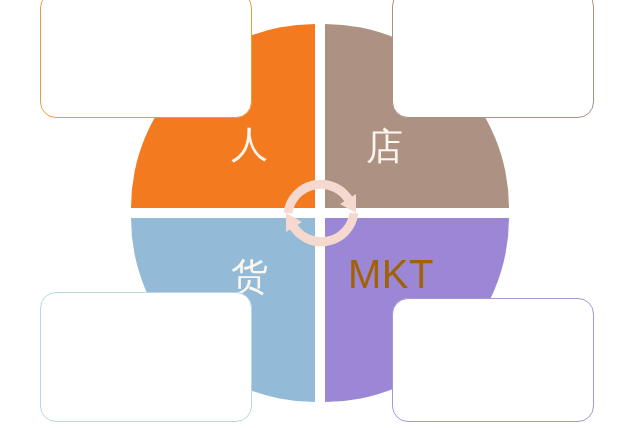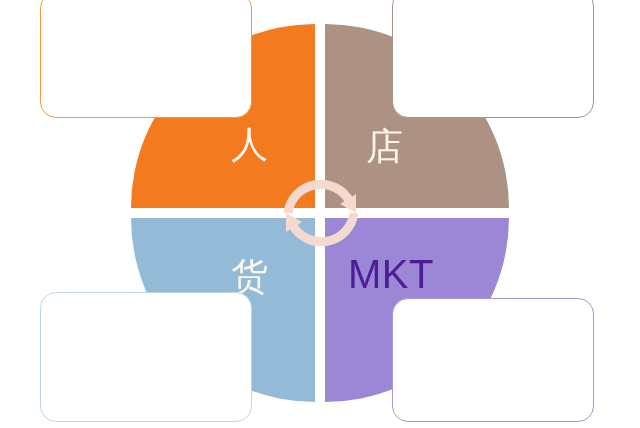--- a/index.html
+++ b/index.html
@@ -159,21 +159,21 @@
         <i style="background: rgb(147, 187, 215);"></i>
       </div>
     <div class="quad q-br">
         <i style="background: rgb(156, 135, 214);"></i>
       </div>
   </div>
 
   <span class="qlabel cjk l-ren" style="color: rgb(253, 246, 239);">人</span>
   <span class="qlabel cjk l-dian" style="color: rgb(253, 246, 239);">店</span>
   <span class="qlabel cjk l-huo" style="color: rgb(253, 246, 239);">货</span>
-  <span class="qlabel latin l-mkt" style="color: #4c1d95;">MKT</span>
+  <span class="qlabel latin l-mkt" style="color: #a16207;">MKT</span>
 
   <svg id="cycle" viewBox="0 0 86 86">
 
     <path d="M 10 43 A 33 33 0 0 1 72 32" fill="none" stroke="#F6D9CE" stroke-width="9" stroke-linecap="butt"></path>
     <polygon points="78,24 78,43 62,34" fill="#F6D9CE"></polygon>
 
     <path d="M 76 43 A 33 33 0 0 1 14 54" fill="none" stroke="#F6D9CE" stroke-width="9" stroke-linecap="butt"></path>
     <polygon points="8,62 8,43 24,52" fill="#F6D9CE"></polygon>
   </svg>
 

